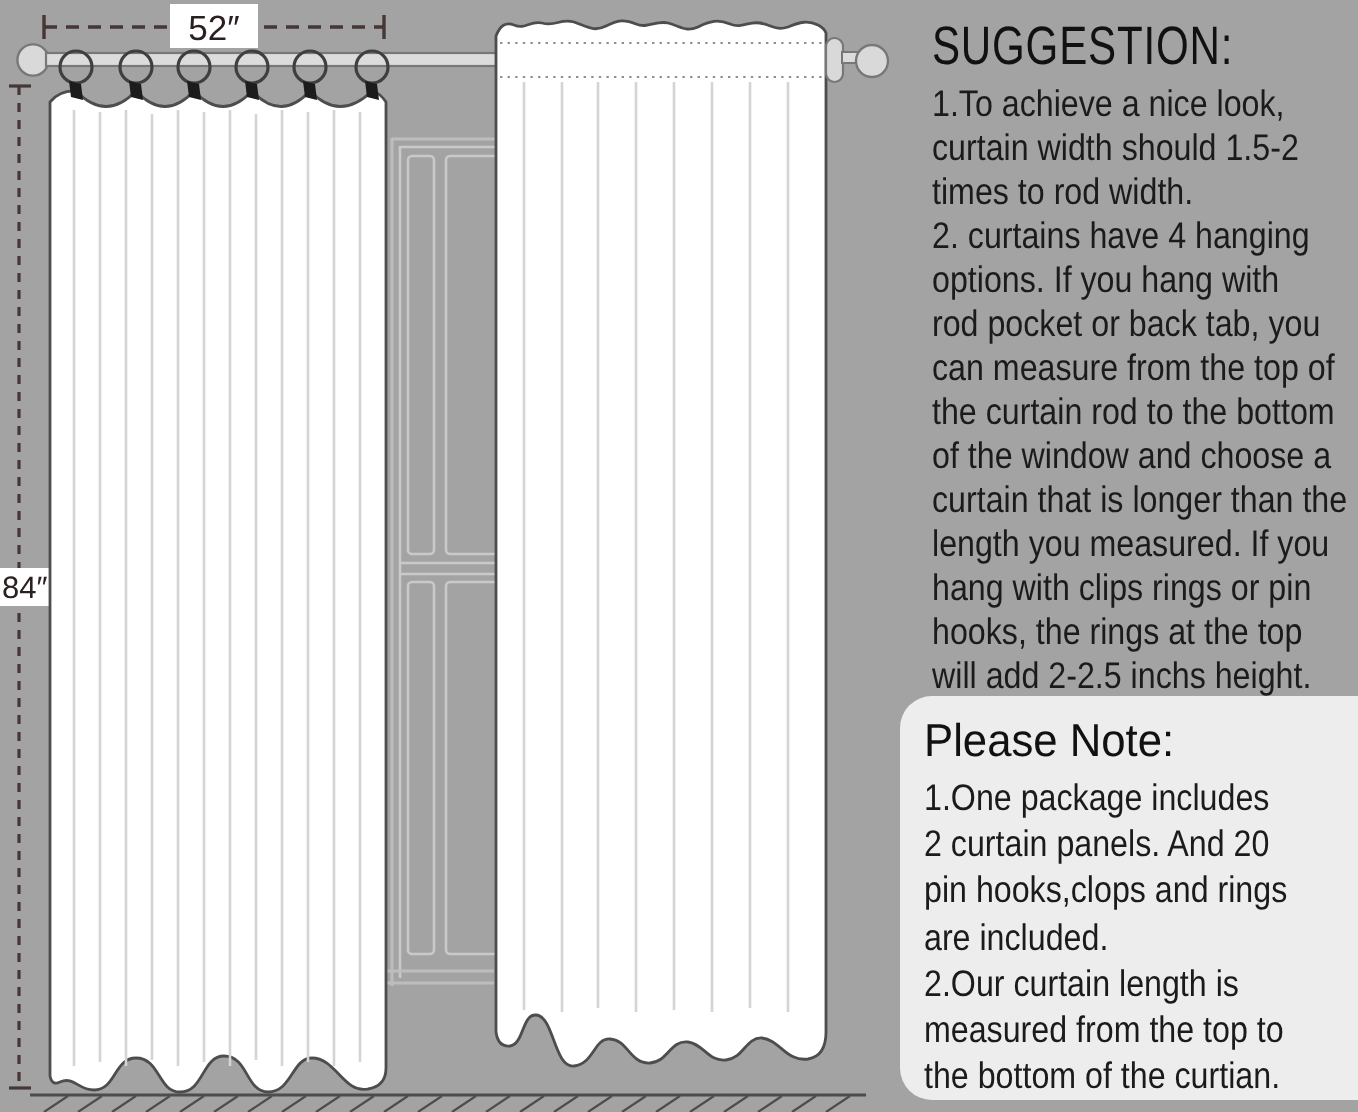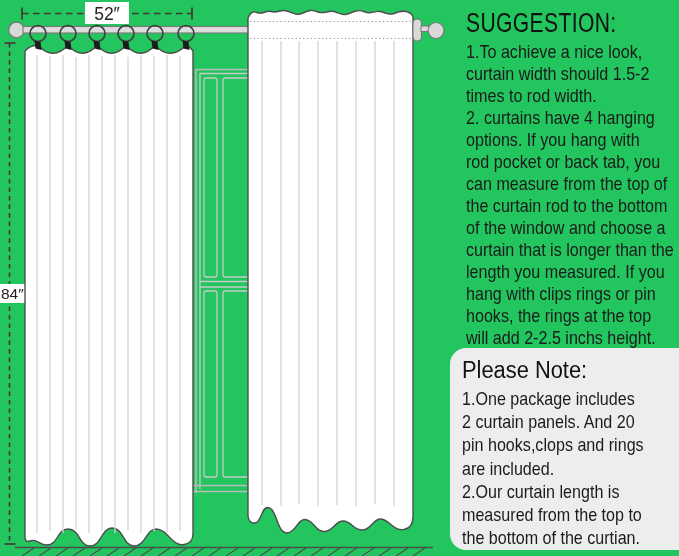--- a/index.html
+++ b/index.html
@@ -1,17 +1,17 @@
 <!DOCTYPE html>
 <html><head>
 <meta charset="utf-8">
 <style>
   html,body{margin:0;padding:0;background:#fff;}
   .canvas{
-    position:relative;width:679px;height:556px;background:#22c55e;
+    position:relative;width:679px;height:556px;background:#a3a3a3;
     font-family:"Liberation Sans",sans-serif;overflow:hidden;
   }
   .illustration{position:absolute;left:0;top:0;}
   .suggestion{position:absolute;left:454px;top:8px;width:226px;color:#161616;margin-left:12px;}
   .s-title{
     font-size:27px;line-height:30px;color:#111;white-space:nowrap;
     transform:scaleX(.78);transform-origin:0 0;letter-spacing:.5px;margin-bottom:3px;
   }
   .s-line{
     font-size:18.5px;line-height:22px;color:#1b1b1b;white-space:nowrap;

